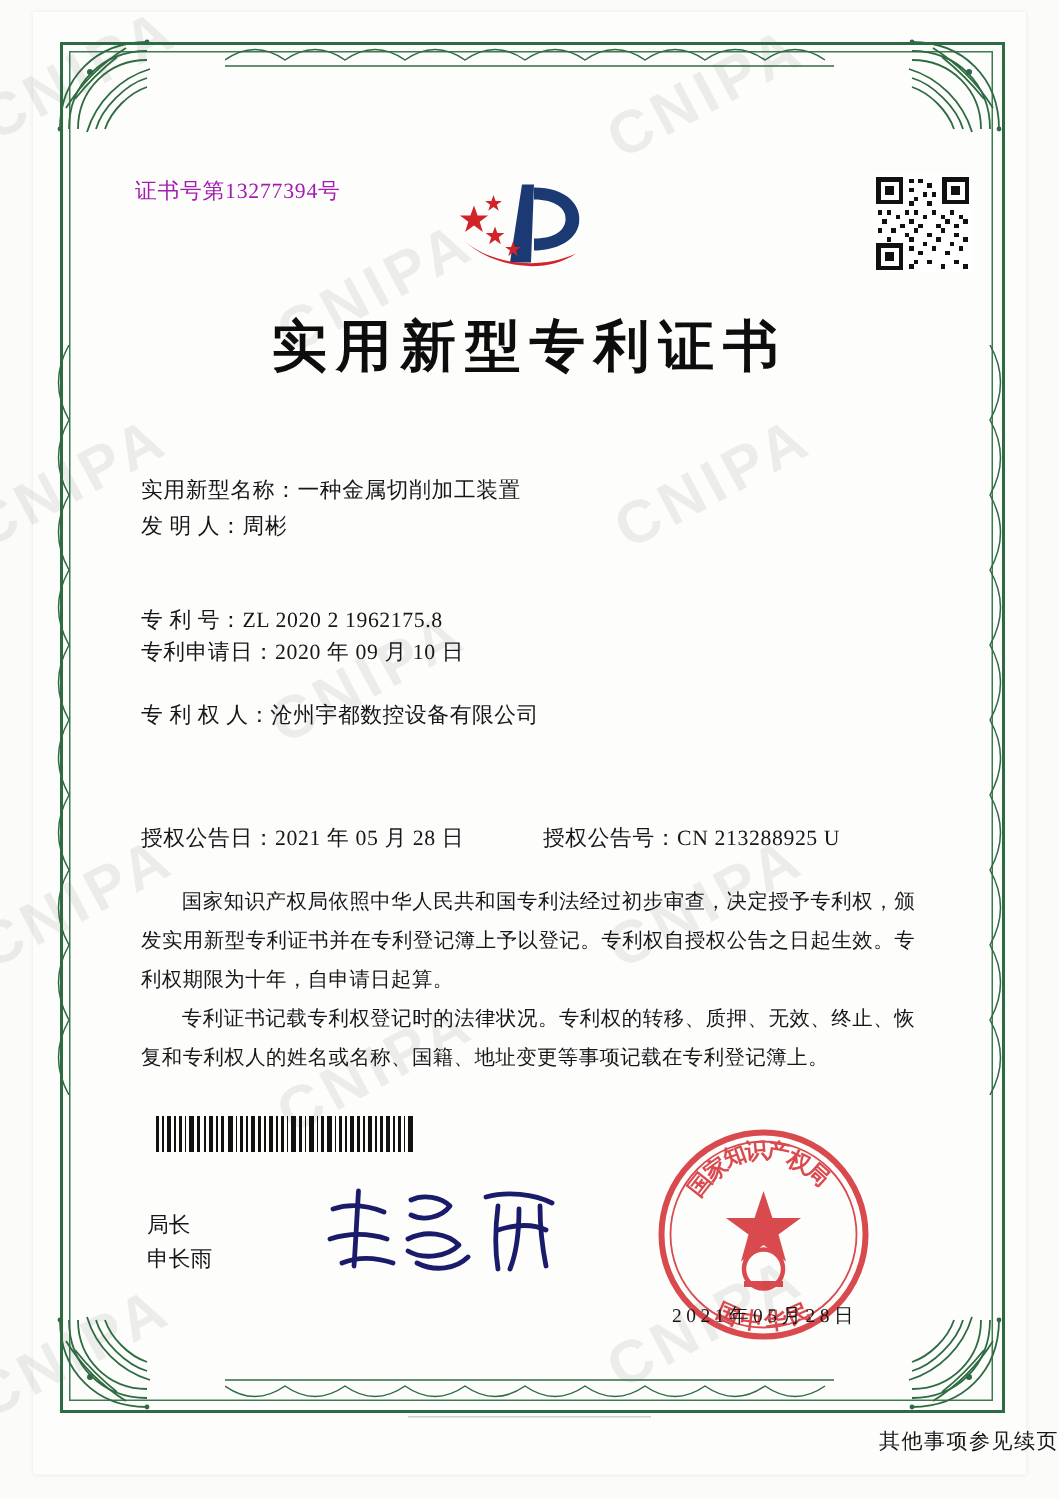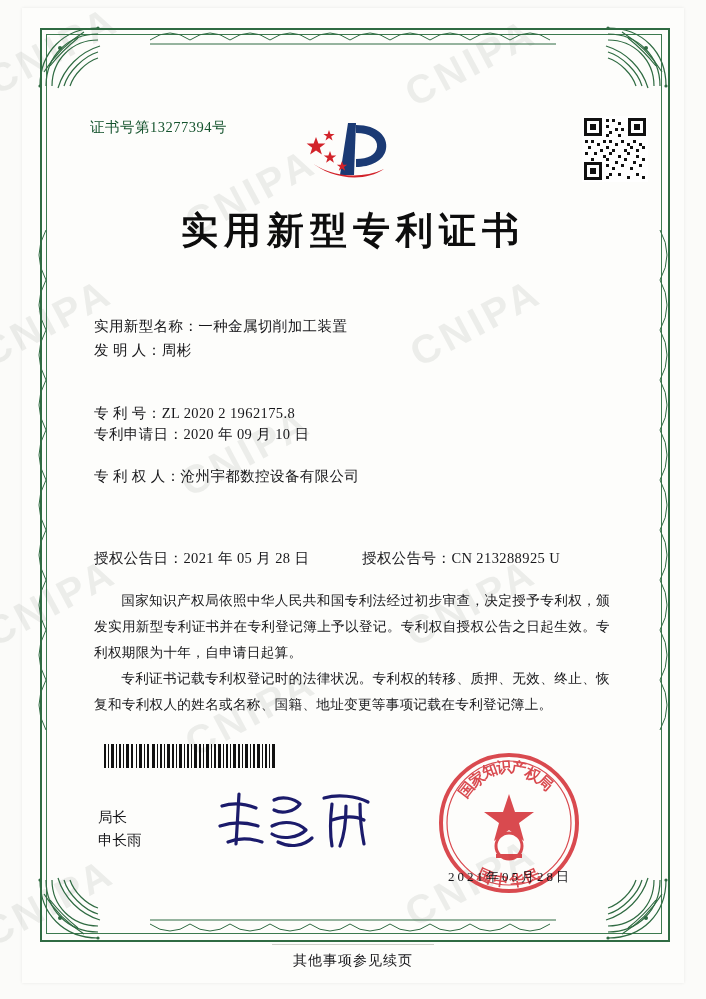--- a/index.html
+++ b/index.html
@@ -94,21 +94,21 @@
   .edge-left  { left: 30px;  top: 230px; width: 22px;  height: 500px; }
   .edge-right { left: 654px; top: 230px; width: 22px;  height: 500px; transform: scaleX(-1); }
 
   
   #cert-no {
     position: absolute;
     left: 90px;
     top: 118px;
     font-size: 14.5px;
     letter-spacing: 0.5px;
-    color: #14532d;
+    color: #a21caf;
   }
 
   #logo {
     position: absolute;
     left: 296px;
     top: 117px;
     width: 114px;
     height: 70px;
   }
 
@@ -227,21 +227,21 @@
     top: 910px;
     text-align: center;
     font-size: 13px;
     color: #17171a;
   }
   #footer-note {
     position: absolute;
     left: 0;
     right: 0;
     top: 952px;
-    text-align: center;
+    text-align: right;
     font-size: 14px;
     letter-spacing: 1px;
     color: #17171a;
   }
   #footer-rule {
     position: absolute;
     left: 272px;
     top: 944px;
     width: 162px;
     border-top: 1px solid #cfcfc8;

